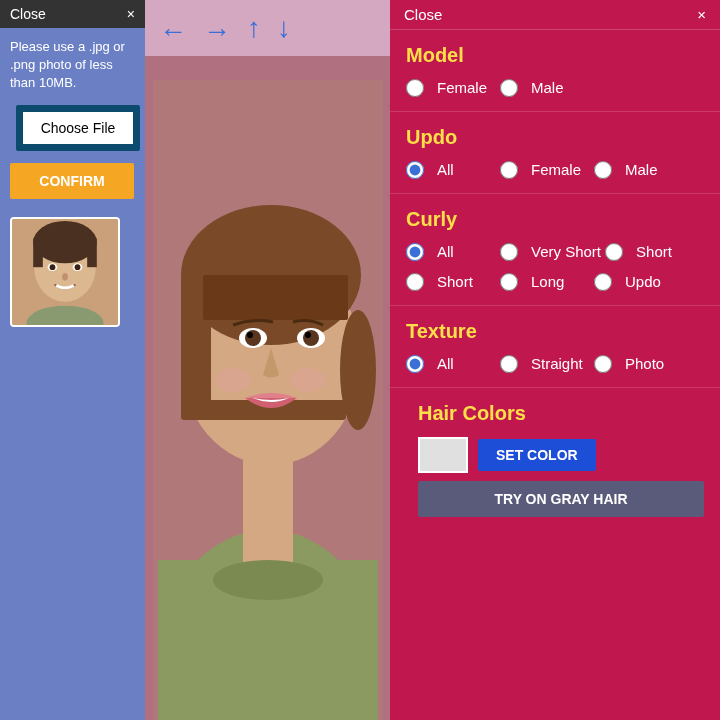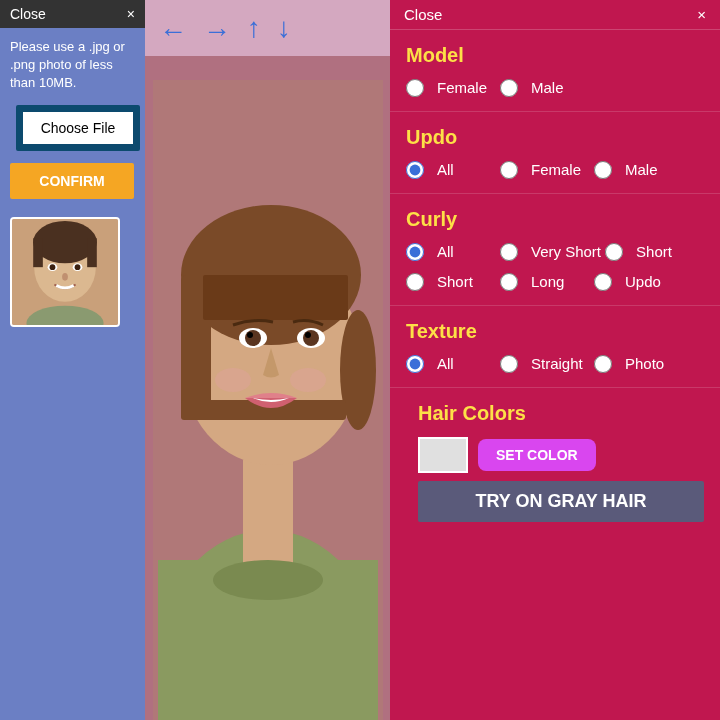--- a/index.html
+++ b/index.html
@@ -191,36 +191,36 @@
 
     .color-swatch {
       width: 50px;
       height: 36px;
       border: 2px solid white;
       background: #e0e0e0;
       cursor: pointer;
     }
 
     .set-color-btn {
-      background: #d946ef;
+      background: #1d4ed8;
       color: white;
       border: none;
       padding: 8px 18px;
       font-size: 14px;
       font-weight: bold;
       cursor: pointer;
-      border-radius: 8px;
+      border-radius: 2px;
     }
 
     .try-gray-btn {
       background: #5a5a7a;
       color: white;
       border: none;
       padding: 10px 20px;
-      font-size: 18px;
+      font-size: 14px;
       font-weight: bold;
       cursor: pointer;
       border-radius: 2px;
       margin: 8px 0;
       width: 100%;
     }
 
     
     .right-panel::-webkit-scrollbar { width: 8px; }
     .right-panel::-webkit-scrollbar-track { background: #a01040; }

